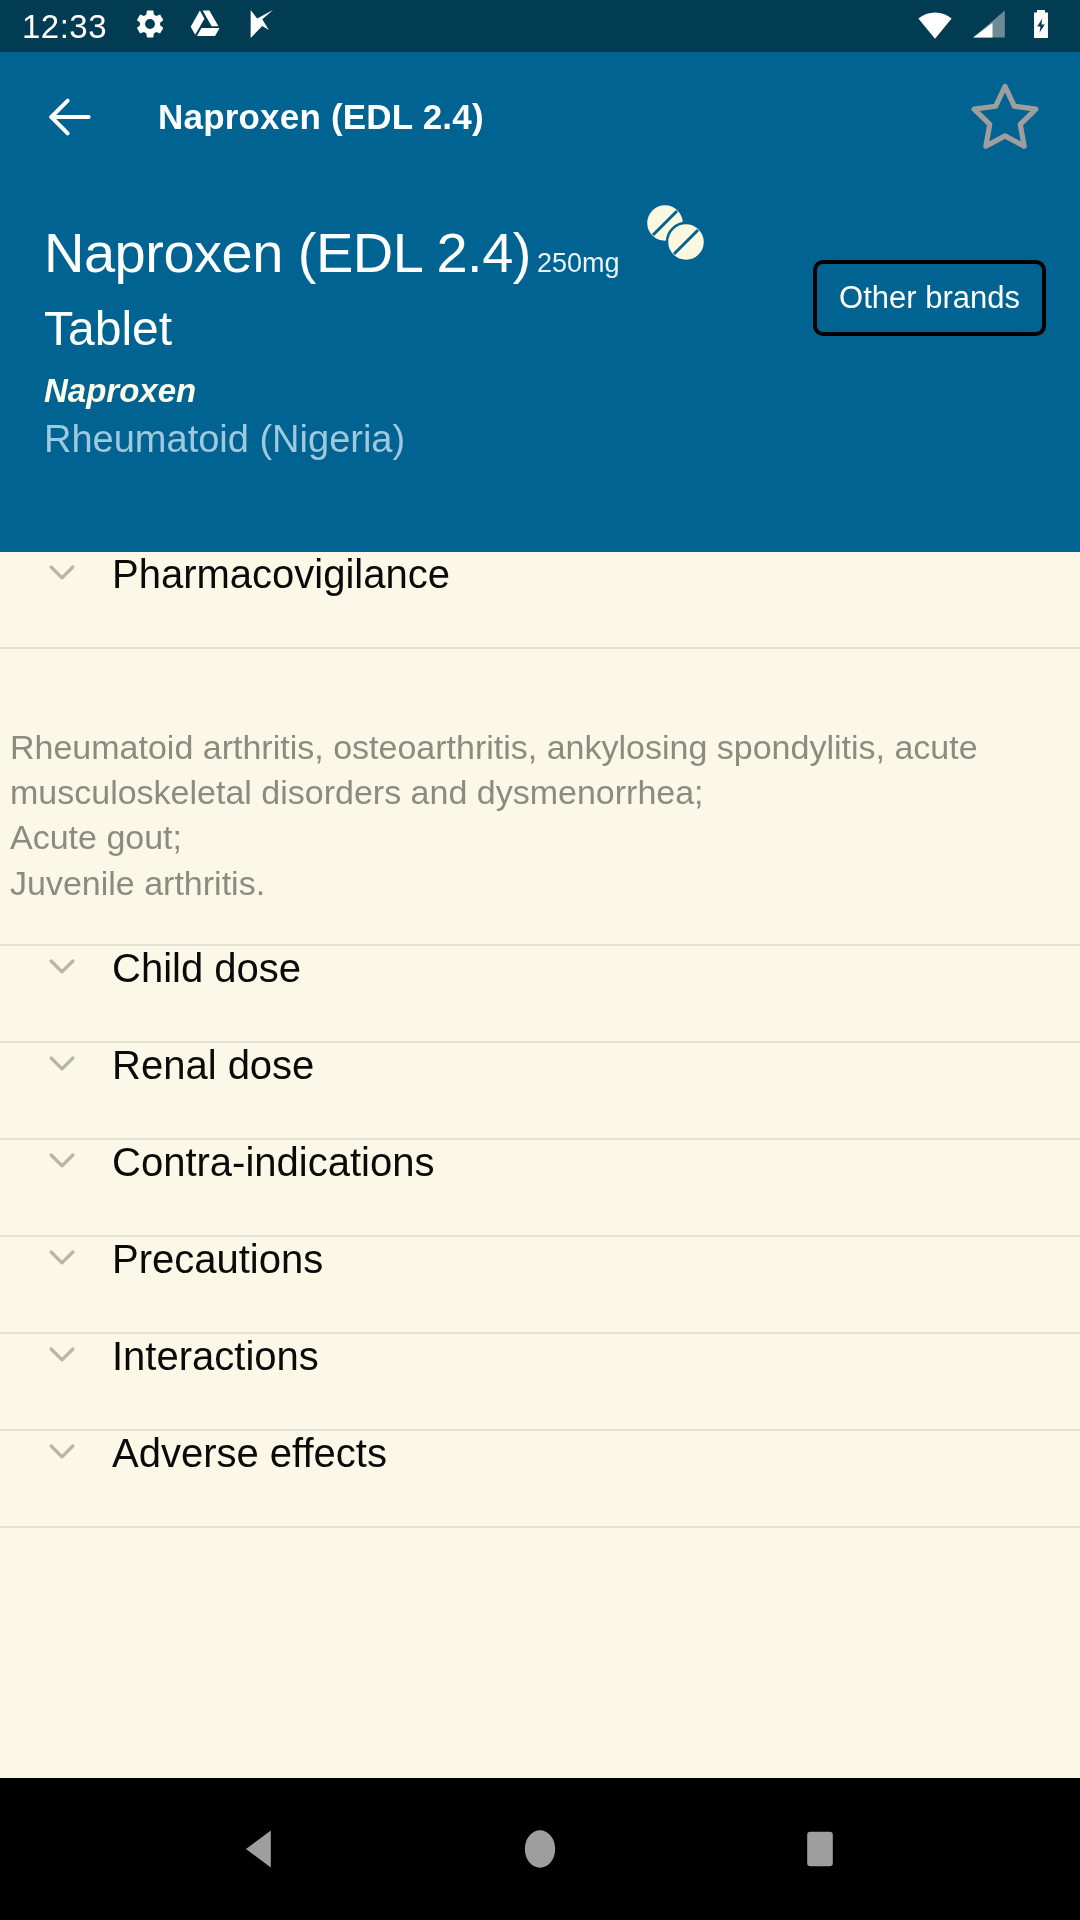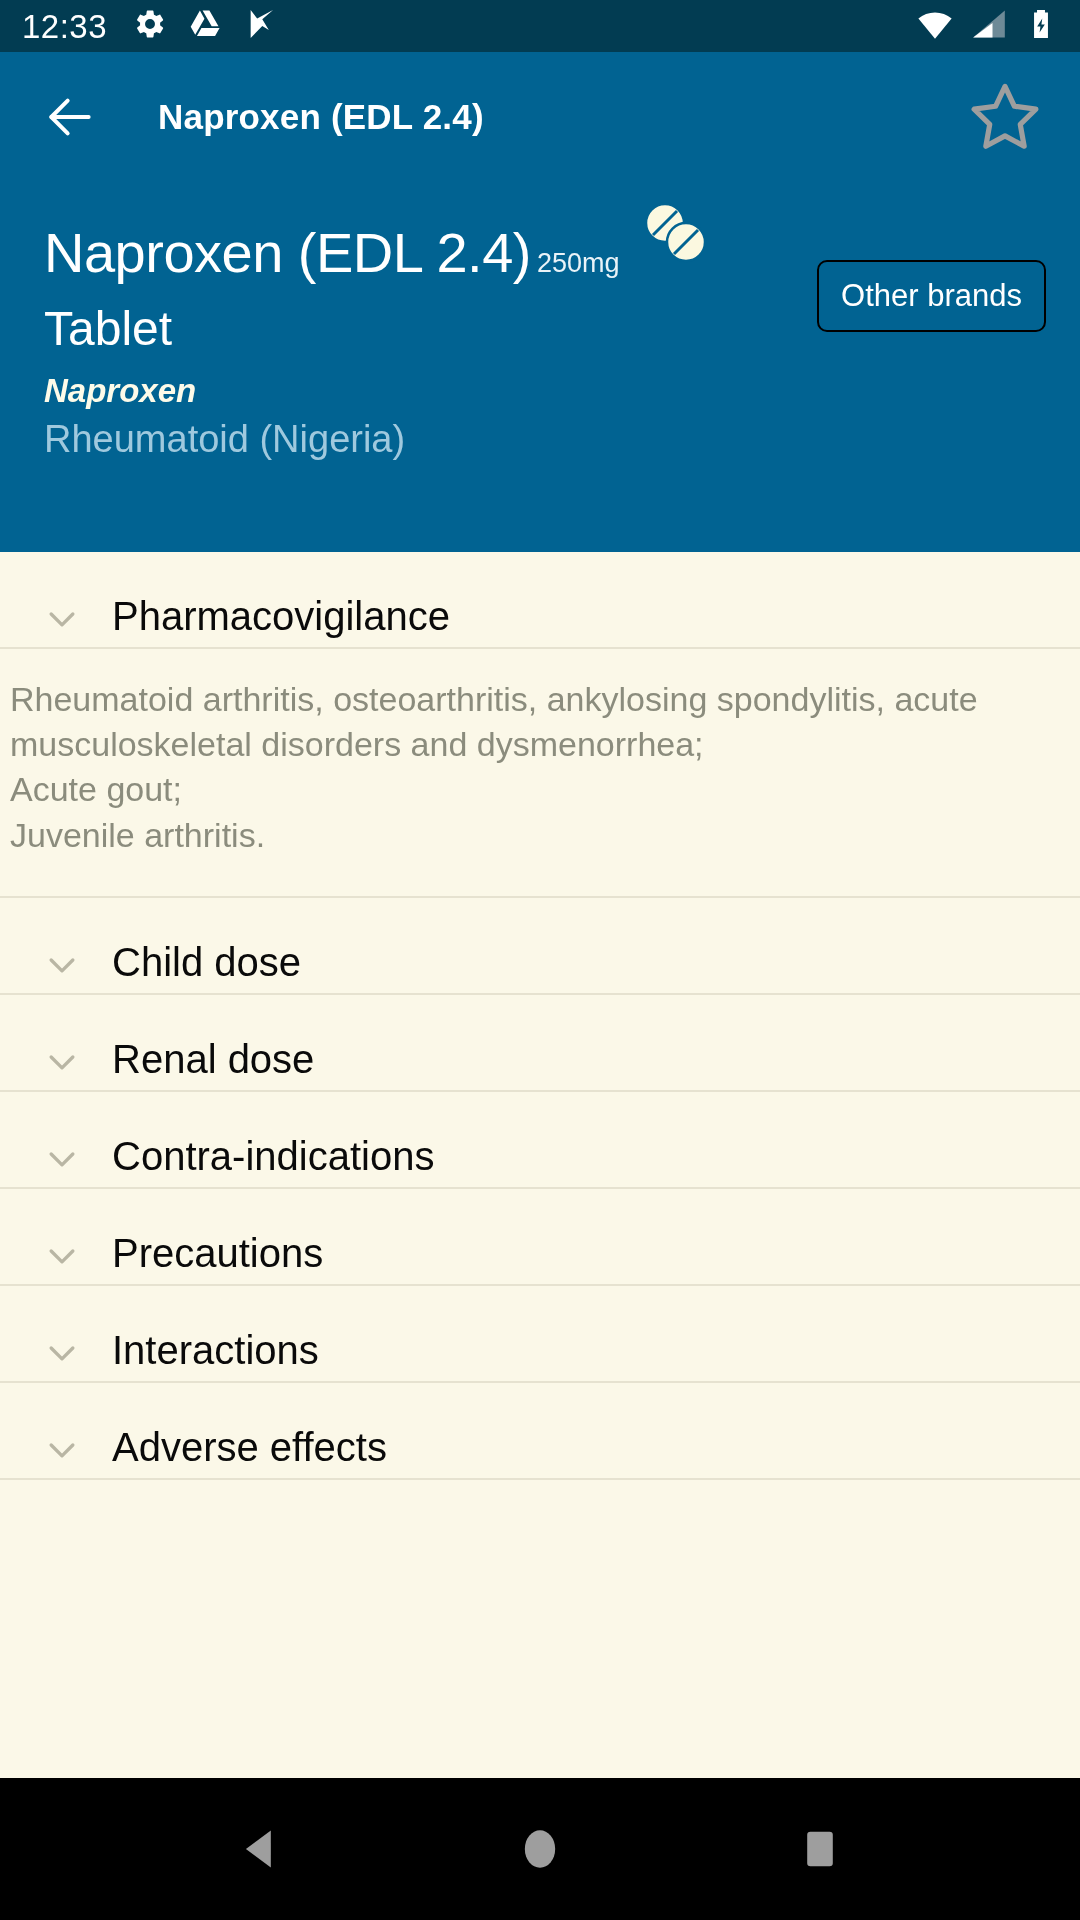--- a/index.html
+++ b/index.html
@@ -46,30 +46,30 @@
   }
   .dh-row1 { display:flex; align-items:baseline; }
   .dh-name { font-size:56px; color:#ffffff; font-weight:400; line-height:1.05; letter-spacing:-.5px; }
   .dh-strength { font-size:27px; color:#e9f3f8; margin-left:6px; line-height:1; }
   .pill-icon { margin-left:20px; position:relative; top:-8px; }
   .dh-form { font-size:48px; color:#ffffff; margin-top:18px; font-weight:400; }
   .dh-generic { font-size:33px; color:#fdfbe9; font-weight:bold; font-style:italic; margin-top:16px; }
   .dh-formulary { font-size:38px; color:#9fc9de; font-weight:300; margin-top:8px; }
   .other-brands {
     position:absolute; right:34px; top:78px;
-    border:2px solid #000000; border-radius:10px;
+    border:4px solid #000000; border-radius:10px;
     color:#ffffff; font-size:31px; padding:16px 22px;
     background:transparent; white-space:nowrap;
   }
 
   
   .content { flex:1 1 auto; background:#fbf8e8; overflow:hidden; }
   .row {
-    display:flex; align-items:flex-end;
-    padding:0 0 8px 34px; height:97px;
+    display:flex; align-items:flex-start;
+    padding:0 0 0 34px; height:97px;
     border-bottom:2px solid #e6e2d0;
     background:#fbf8e8;
   }
   .row-chevron { width:56px; flex:0 0 56px; display:flex; align-items:center; justify-content:center; }
   .row-label { font-size:40px; color:#0a0a0a; margin-left:22px; font-weight:400; }
   .section-body {
     padding:28px 40px 38px 10px;
     border-bottom:2px solid #e6e2d0;
     background:#fbf8e8;
   }
@@ -168,21 +168,21 @@
   <div class="content" id="section-list">
       <div class="row">
         <span class="row-chevron">
           <svg width="40" height="40" viewBox="0 0 24 24" fill="none" stroke="#b9b6a4" stroke-width="2" stroke-linecap="round" stroke-linejoin="round">
             <path d="M5.5 9l6.5 6.5L18.5 9"></path>
           </svg>
         </span>
         <span class="row-label">Pharmacovigilance</span>
       </div>
       <div class="section-body">
-        <p style="white-space: pre-line;">Rheumatoid arthritis, osteoarthritis, ankylosing spondylitis, acute musculoskeletal disorders and dysmenorrhea;
+        <p style="white-space: pre-line; margin-top: 48px;">Rheumatoid arthritis, osteoarthritis, ankylosing spondylitis, acute musculoskeletal disorders and dysmenorrhea;
 Acute gout;
 Juvenile arthritis.</p>
       </div>
       <div class="row">
         <span class="row-chevron">
           <svg width="40" height="40" viewBox="0 0 24 24" fill="none" stroke="#b9b6a4" stroke-width="2" stroke-linecap="round" stroke-linejoin="round">
             <path d="M5.5 9l6.5 6.5L18.5 9"></path>
           </svg>
         </span>
         <span class="row-label">Child dose</span>

